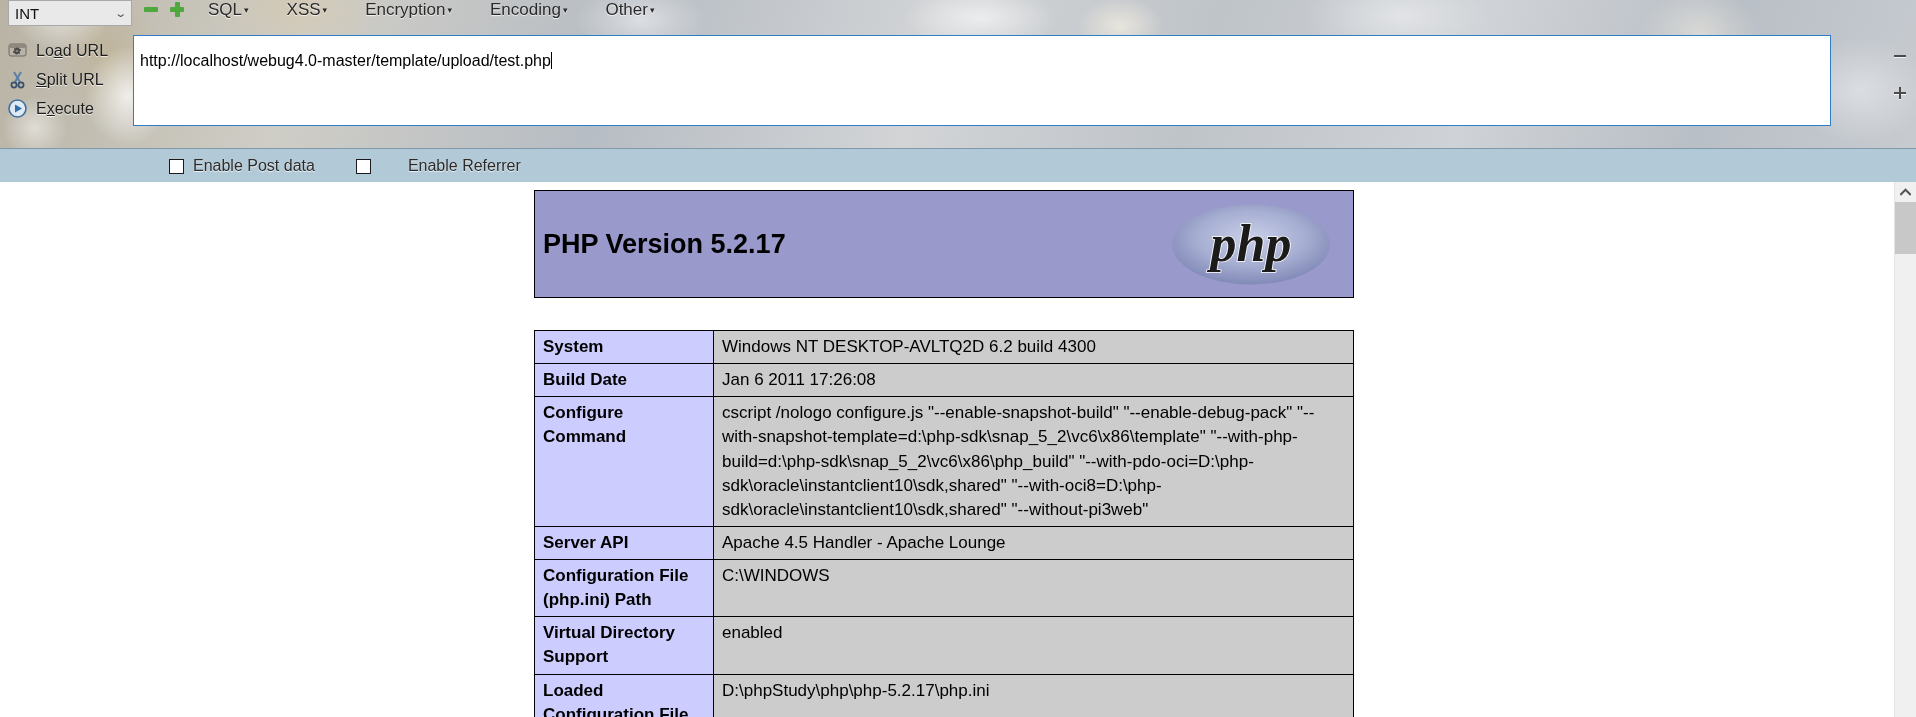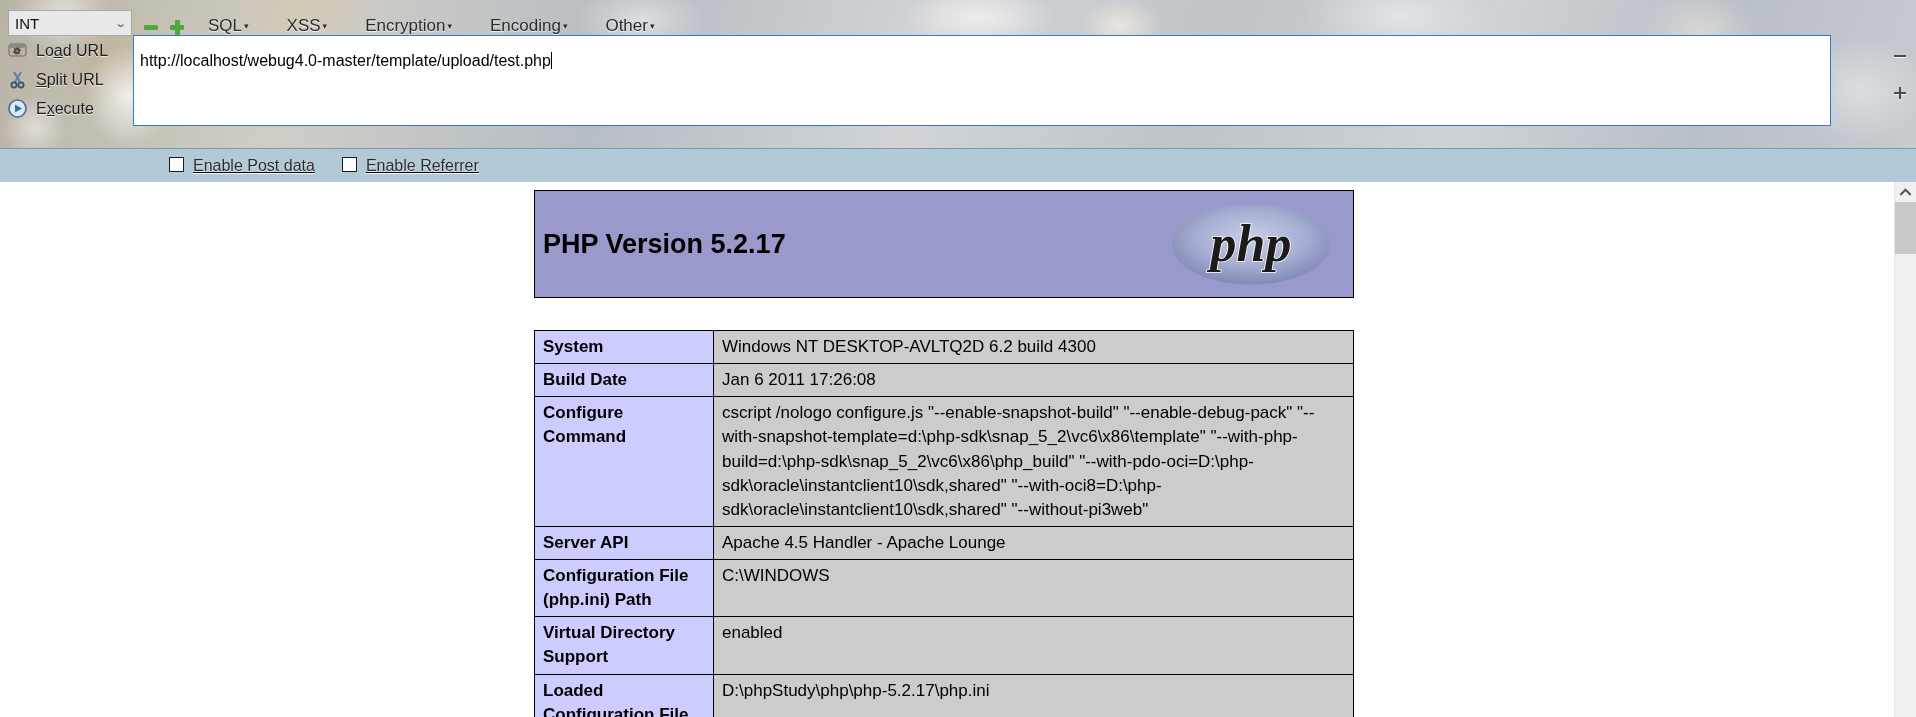--- a/index.html
+++ b/index.html
@@ -42,21 +42,21 @@
       linear-gradient(108deg, #b9b3a4 0%, #cfcdc6 16%, #b7bdc4 32%, #d2d4d6 48%,
                       #bfc4c9 62%, #cfd2d6 76%, #b9bfc6 88%, #c8ccd1 100%);
   }
 
   
   .menu-row {
     position: absolute;
     left: 0; top: 0;
     width: 1696px; height: 36px;
     display: flex;
-    align-items: flex-end;
+    align-items: flex-start;
   }
   .type-select {
     margin-left: 8px;
     width: 124px;
     height: 26px;
     box-sizing: border-box;
     background: #e9e9e9;
     border: 1px solid #a8a8a8;
     display: flex;
     align-items: center;
@@ -198,25 +198,25 @@
     left: 0; top: 148px;
     width: 1916px; height: 34px;
     background: #b2c9d7;
     border-top: 1px solid #7f99ab;
     border-bottom: 1px solid #5b8cb5;
     display: flex;
     align-items: center;
   }
   .chk-wrap {
     display: flex;
-    cursor: pointer;
-    text-decoration: underline;
+    align-items: center;
+    cursor: pointer;
   }
   .chk-wrap.post { margin-left: 169px; }
-  .chk-wrap.ref  { margin-left: 27px; }
+  .chk-wrap.ref  { margin-left: 41px; gap: 28px; }
   .chk-box {
     width: 15px; height: 15px;
     box-sizing: border-box;
     background: #fff;
     border: 1.5px solid #1a1a1a;
   }
   .chk-label {
     font-size: 16px;
     color: #2b2b2b;
     margin-left: 9px;

